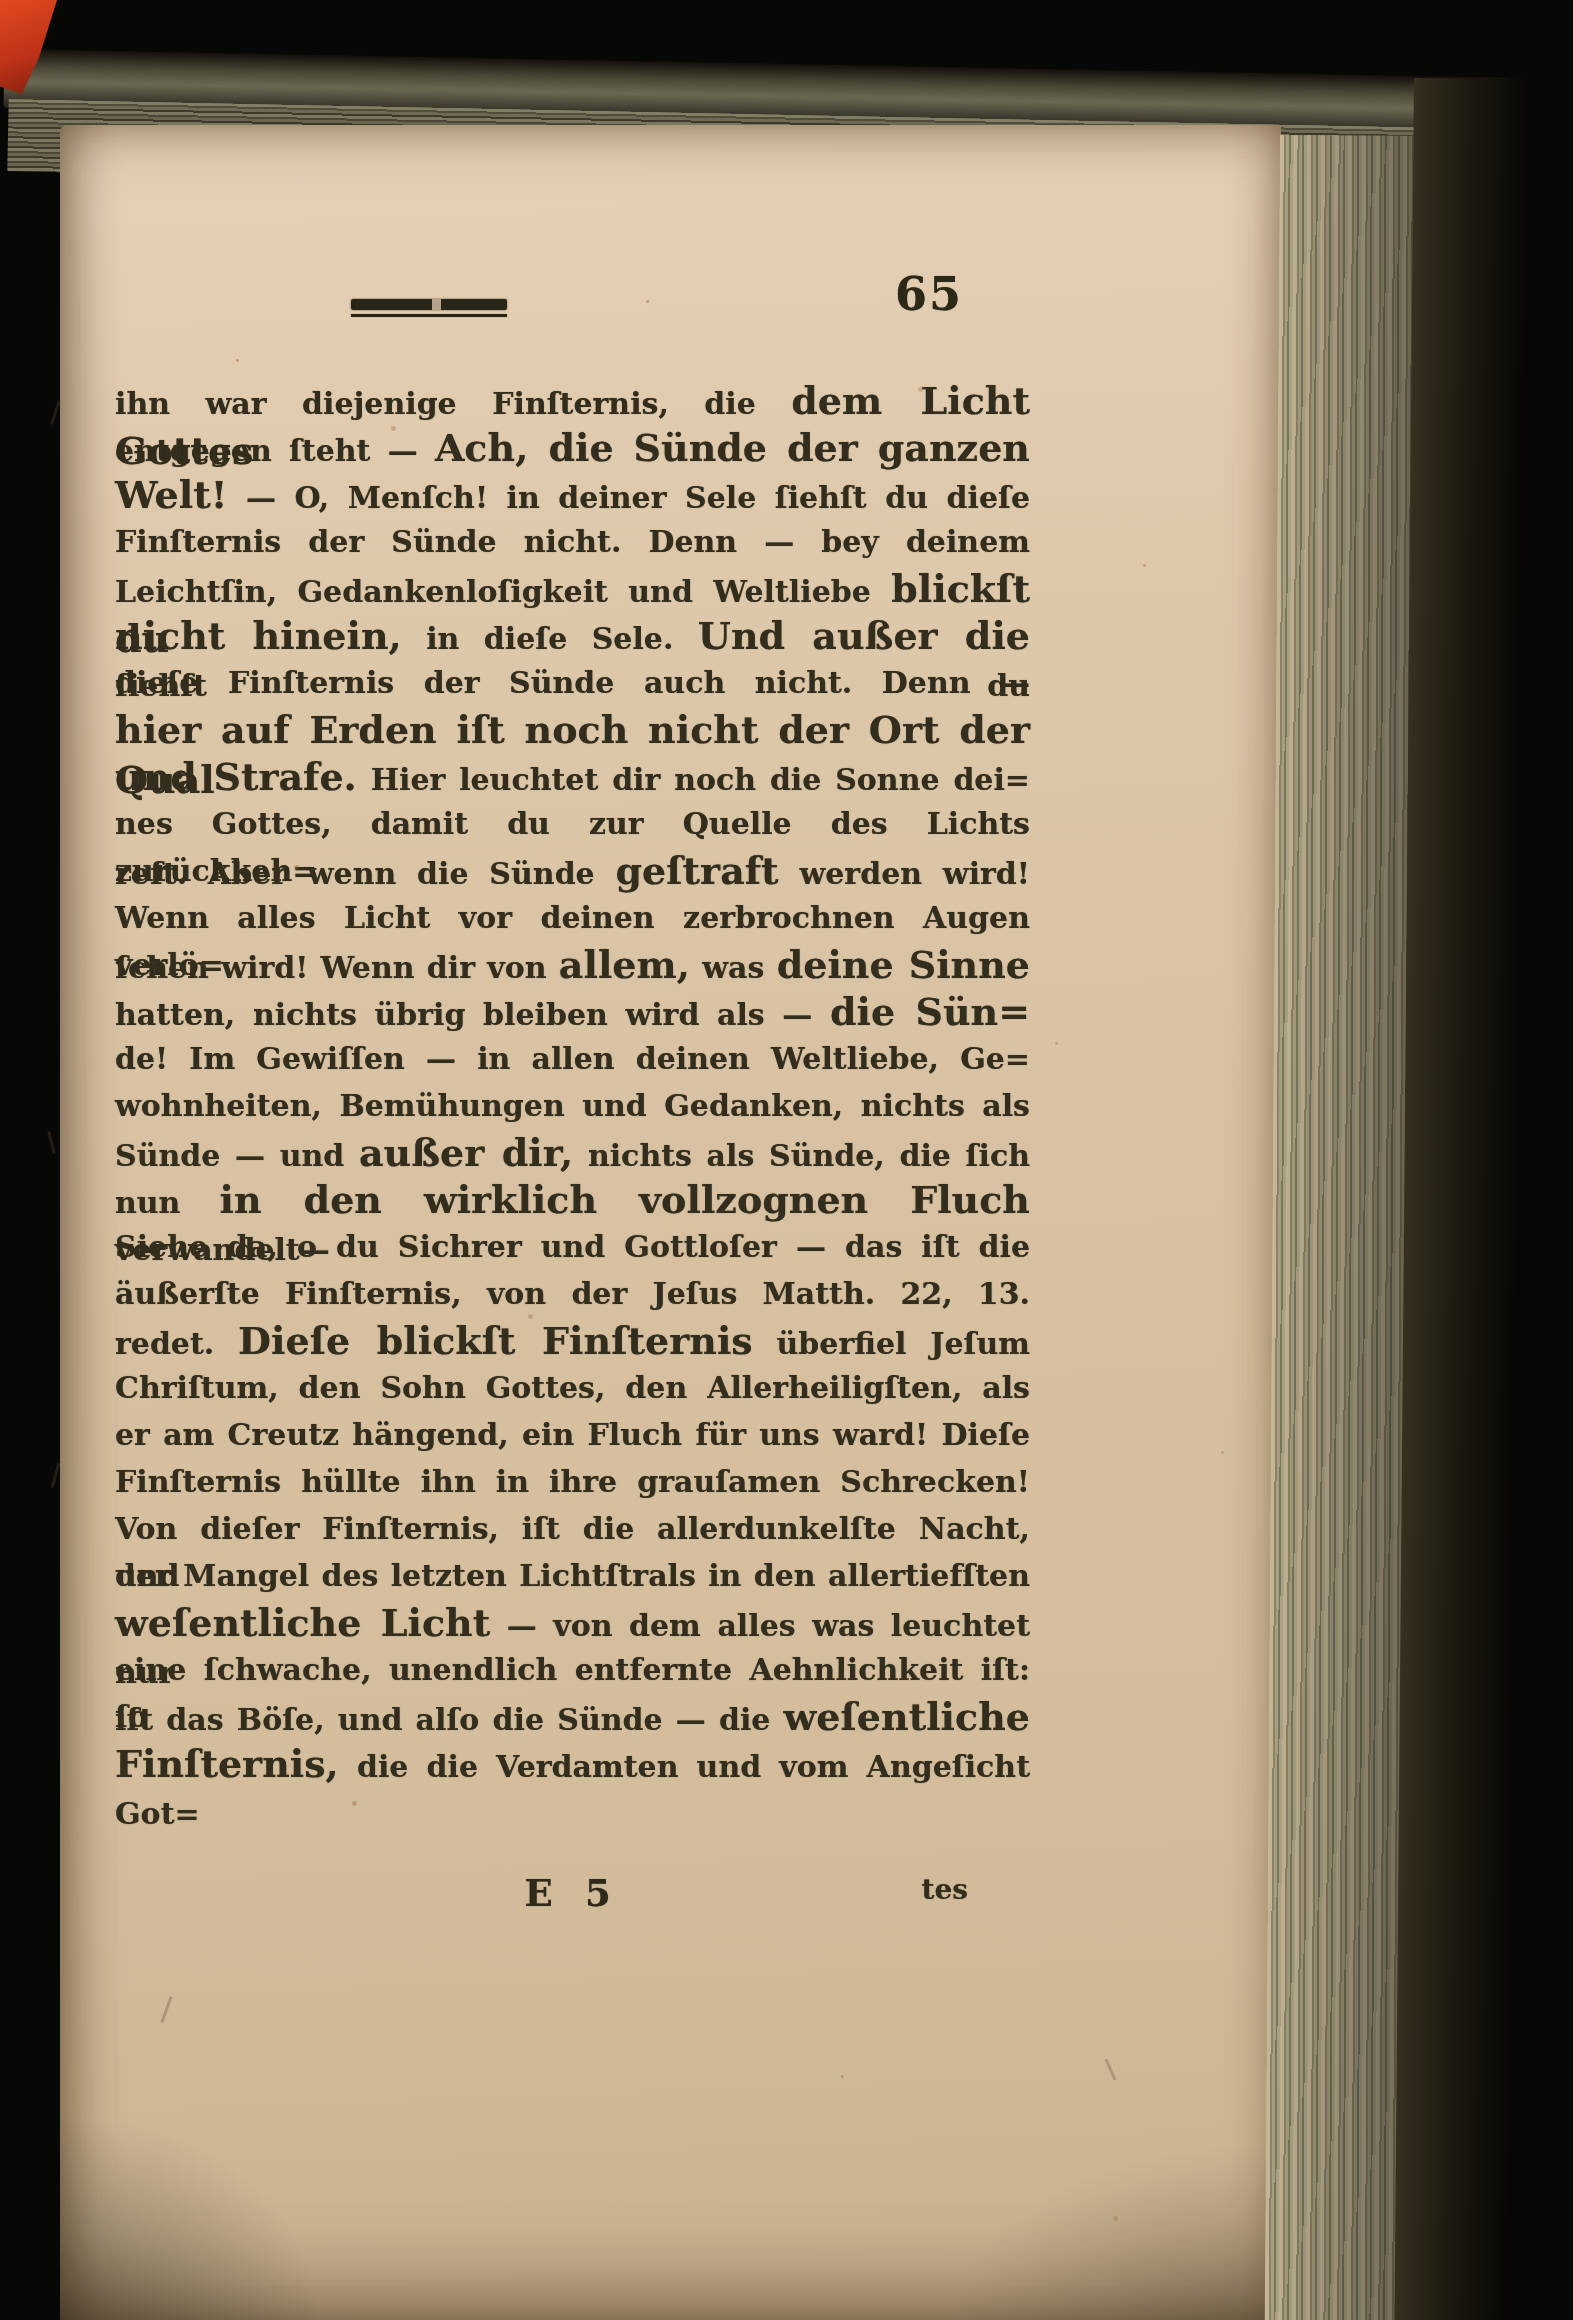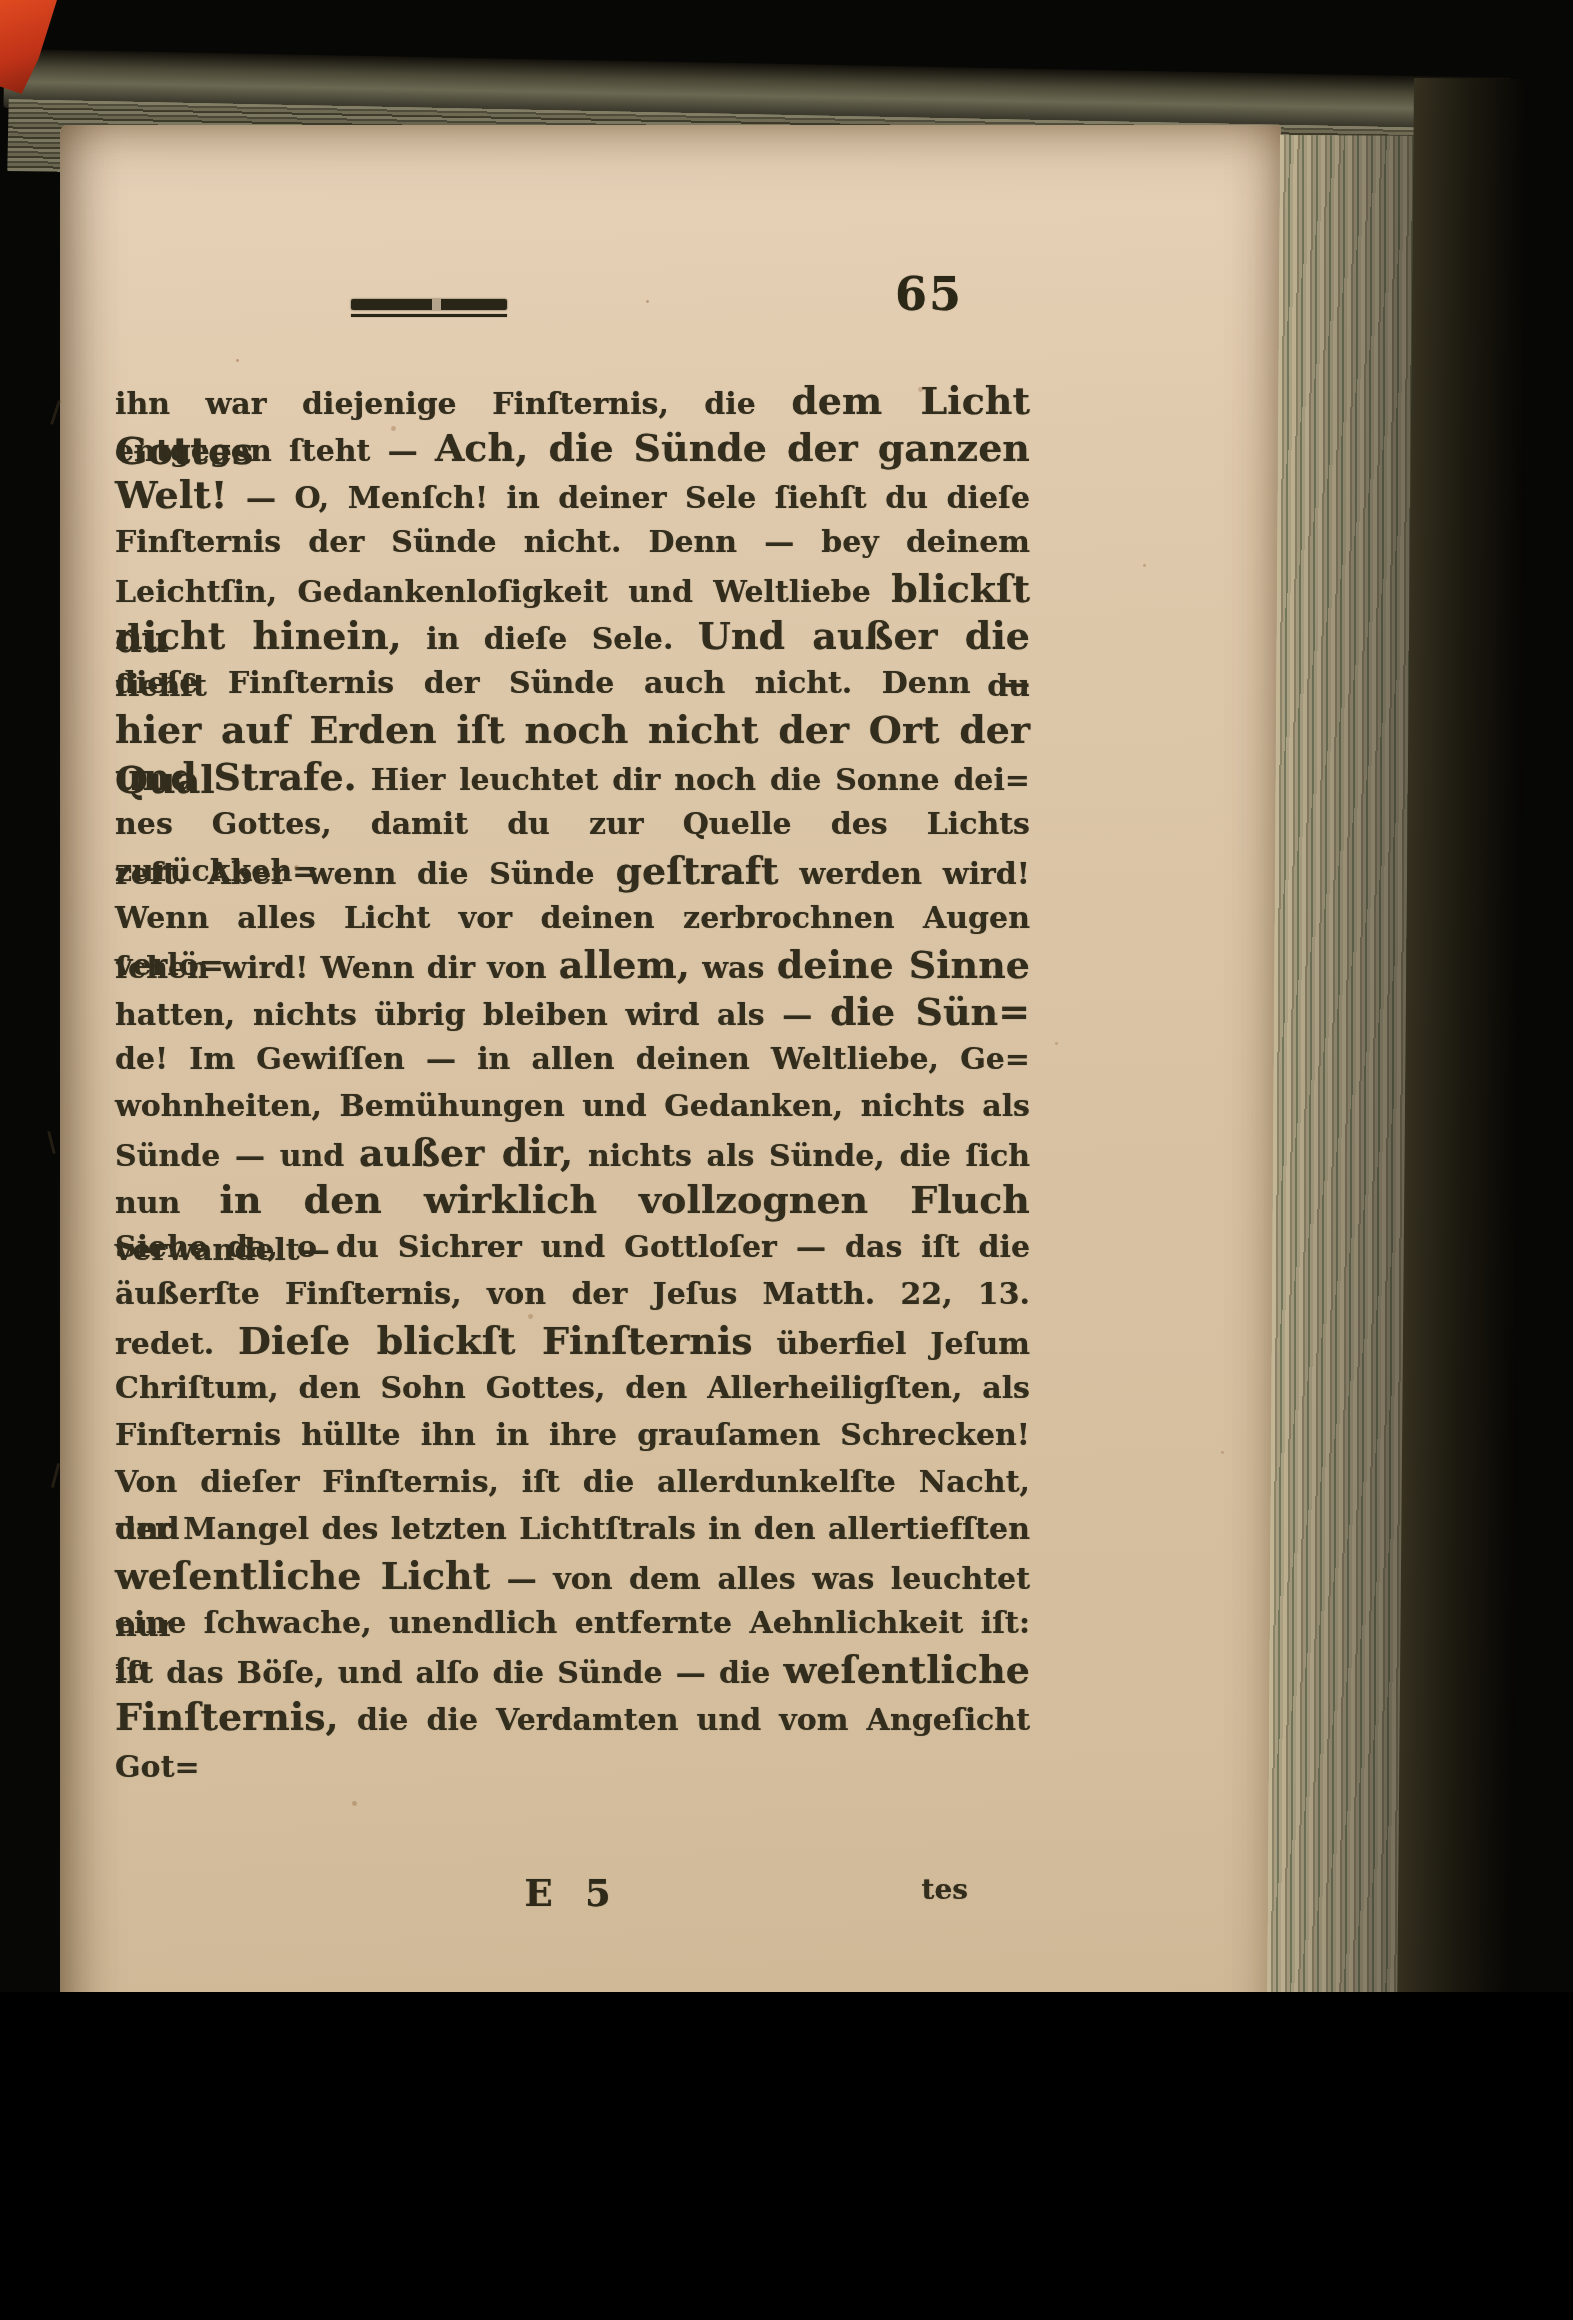--- a/index.html
+++ b/index.html
@@ -1,17 +1,17 @@
 <!DOCTYPE html>
 <html><head>
 <meta charset="utf-8">
 <style>
   html,body{margin:0;padding:0;background:#000;}
   .stage{
-    position:relative;width:1573px;height:1992px;overflow:hidden;
+    position:relative;width:1573px;height:2320px;overflow:hidden;
     background:#070706;
     font-family:"DejaVu Serif", serif;
   }
   
   .head-band{
     position:absolute;left:3.9px;top:49px;width:1507px;height:59px;
     transform:rotate(1.1deg);transform-origin:left center;
     background:linear-gradient(180deg,#12100a 0%,#4a4736 30%,#6b6852 55%,#23211a 100%);
     border-radius:3.9px;
   }
@@ -146,20 +146,21 @@
         <div class="line"><span class="seg">ſchen wird! Wenn dir von </span><span class="seg em">allem,</span><span class="seg"> was </span><span class="seg em">deine Sinne</span></div>
         <div class="line"><span class="seg">hatten, nichts übrig bleiben wird als — </span><span class="seg em">die Sün=</span></div>
         <div class="line"><span class="seg">de! Im Gewiſſen — in allen deinen Weltliebe, Ge=</span></div>
         <div class="line"><span class="seg">wohnheiten, Bemühungen und Gedanken, nichts als</span></div>
         <div class="line"><span class="seg">Sünde — und </span><span class="seg em">außer dir,</span><span class="seg"> nichts als Sünde, die ſich</span></div>
         <div class="line"><span class="seg">nun </span><span class="seg em">in den wirklich vollzognen Fluch</span><span class="seg"> verwandelt—</span></div>
         <div class="line"><span class="seg">Siehe da, o du Sichrer und Gottloſer — das iſt die</span></div>
         <div class="line"><span class="seg">äußerſte Finſternis, von der Jeſus Matth. 22, 13.</span></div>
         <div class="line"><span class="seg">redet. </span><span class="seg em">Dieſe blickſt Finſternis</span><span class="seg"> überfiel Jeſum</span></div>
         <div class="line"><span class="seg">Chriſtum, den Sohn Gottes, den Allerheiligſten, als</span></div>
+        <div class="line"><span class="seg">er am Creutz hängend, ein Fluch für uns ward! Dieſe</span></div>
         <div class="line"><span class="seg">Finſternis hüllte ihn in ihre grauſamen Schrecken!</span></div>
         <div class="line"><span class="seg">Von dieſer Finſternis, iſt die allerdunkelſte Nacht, und</span></div>
         <div class="line"><span class="seg">der Mangel des letzten Lichtſtrals in den allertiefſten</span></div>
         <div class="line"><span class="seg em">weſentliche Licht</span><span class="seg"> — von dem alles was leuchtet nur</span></div>
         <div class="line"><span class="seg">eine ſchwache, unendlich entfernte Aehnlichkeit iſt: ſo</span></div>
         <div class="line"><span class="seg">iſt das Böſe, und alſo die Sünde — die </span><span class="seg em">weſentliche</span></div>
         <div class="line"><span class="seg em">Finſternis,</span><span class="seg"> die die Verdamten und vom Angeſicht Got=</span></div>
       </div>
 
     <div class="footer">

